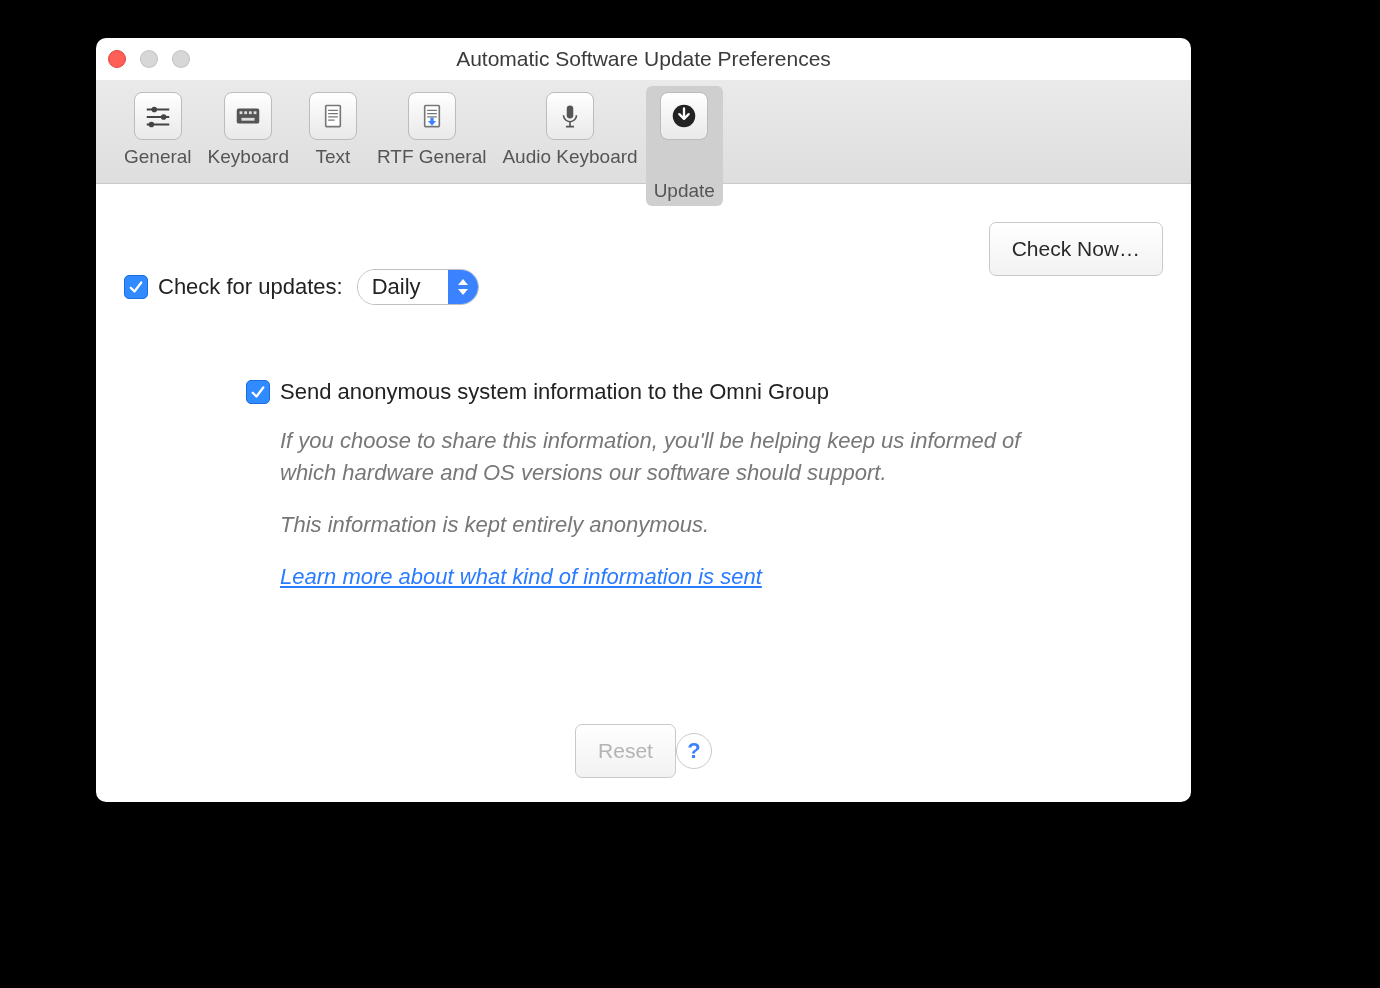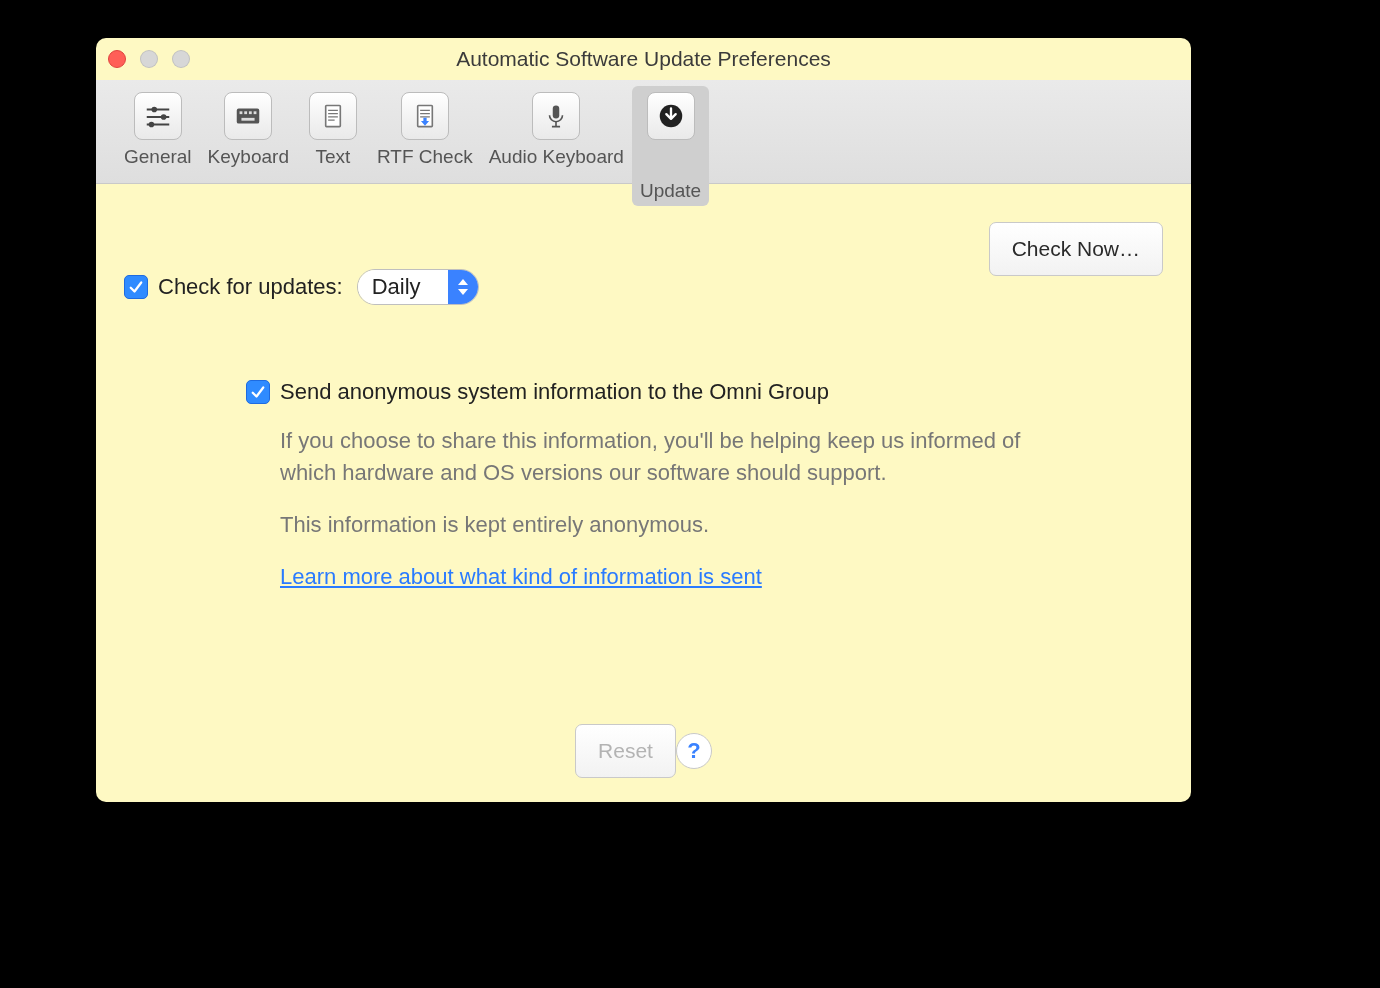--- a/index.html
+++ b/index.html
@@ -13,21 +13,21 @@
     font-size: 20px;
     color: #222;
     overflow: hidden;
   }
   .window {
     position: absolute;
     left: 96px;
     top: 38px;
     width: 1095px;
     height: 764px;
-    background: #fef9c3;
+    background: #ffffff;
     border-radius: 10px;
     box-shadow: 0 30px 60px rgba(0,0,0,0.5);
     overflow: hidden;
   }
   .titlebar {
     display: flex;
     align-items: center;
     height: 42px;
     padding: 0 12px;
   }
@@ -151,20 +151,21 @@
 
   .section2 {
     margin: 74px 0 0 122px;
     max-width: 820px;
   }
   .desc {
     color: #777;
     font-size: 22px;
     line-height: 1.45;
     margin: 20px 0 0 34px;
+    font-style: italic;
   }
   .link { color: #2a7bff; text-decoration: underline; font-size: 22px; }
 
   .footer {
     position: absolute;
     left: 28px; right: 28px; bottom: 24px;
     display: flex; align-items: center; justify-content: center;
   }
   .help {
     width: 36px; height: 36px;
@@ -237,21 +238,21 @@
     <div class="tool-item">
       <div class="tool-icon-frame">
         <svg viewBox="0 0 32 32" width="26" height="30">
             <rect x="7" y="3" width="18" height="26" rx="1" fill="#fff" stroke="#777" stroke-width="2"></rect>
             <line x1="10" y1="9" x2="22" y2="9" stroke="#777" stroke-width="1.5"></line>
             <line x1="10" y1="13" x2="22" y2="13" stroke="#777" stroke-width="1.5"></line>
             <line x1="10" y1="17" x2="22" y2="17" stroke="#777" stroke-width="1.5"></line>
             <path d="M16 28 l-5 -6 h3 v-4 h4 v4 h3 z" fill="#3a82ff"></path>
           </svg>
       </div>
-      <div class="tool-label">RTF Check</div>
+      <div class="tool-label">RTF General</div>
     </div>
 
     <div class="tool-item">
       <div class="tool-icon-frame">
         <svg viewBox="0 0 32 32" width="26" height="30">
             <rect x="12" y="3" width="8" height="16" rx="4" fill="#555"></rect>
             <path d="M8 15 a8 8 0 0 0 16 0" fill="none" stroke="#555" stroke-width="2"></path>
             <line x1="16" y1="23" x2="16" y2="29" stroke="#555" stroke-width="2"></line>
             <line x1="11" y1="29" x2="21" y2="29" stroke="#555" stroke-width="2"></line>
           </svg>

